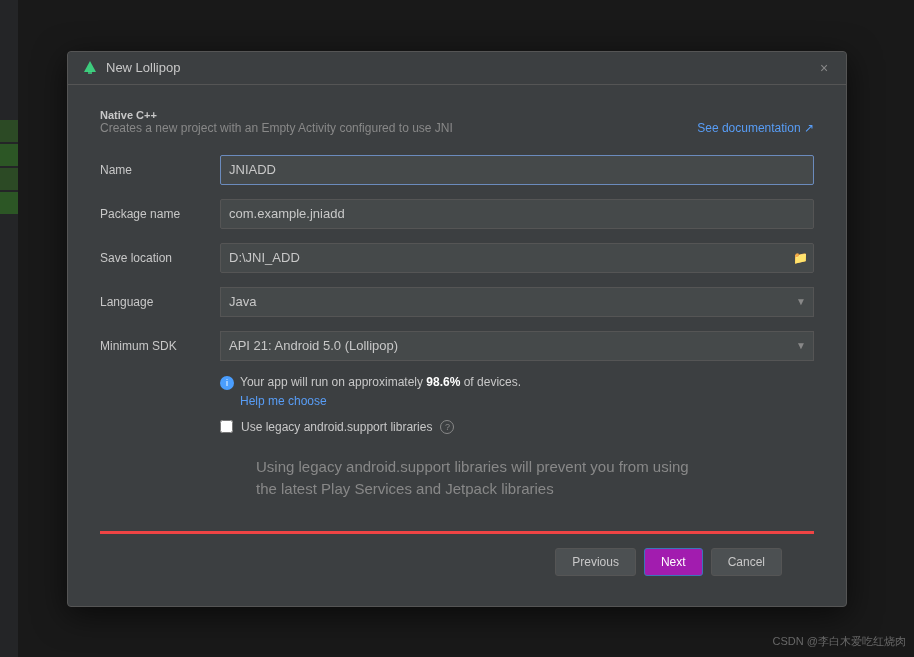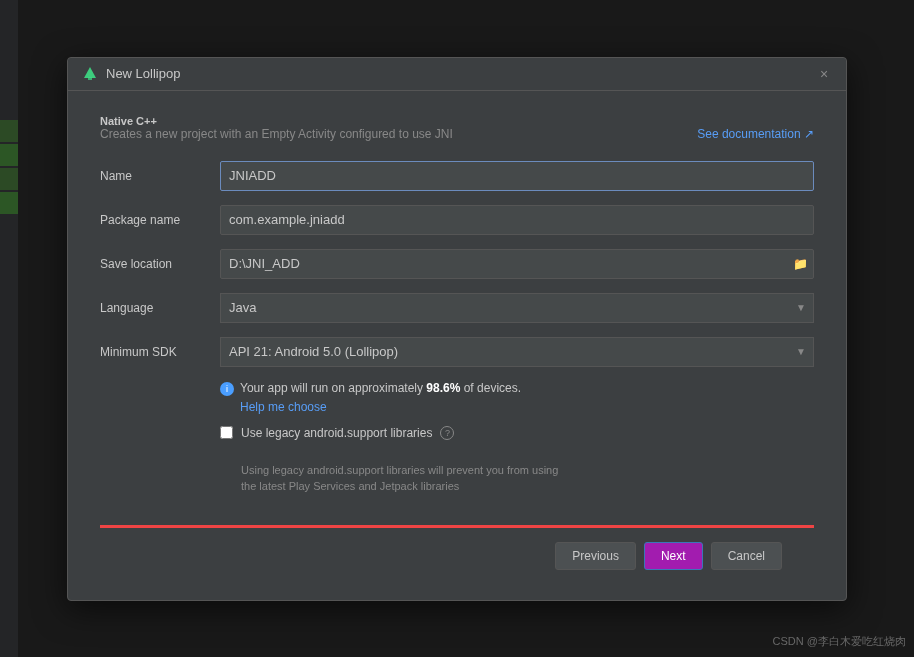--- a/index.html
+++ b/index.html
@@ -308,23 +308,23 @@
       border-radius: 50%;
       color: #888;
       font-size: 9px;
       display: flex;
       align-items: center;
       justify-content: center;
       cursor: pointer;
     }
 
     .legacy-desc {
-      font-size: 11px;
-      color: #888;
-      margin-left: 21px;
+      font-size: 15px;
+      color: #888;
+      margin-left: 36px;
       line-height: 1.5;
     }
 
     .dialog-footer {
       padding: 14px 32px;
       display: flex;
       justify-content: flex-end;
       gap: 8px;
       border-top: 3px solid #ef4444;
       margin-top: 30px;

